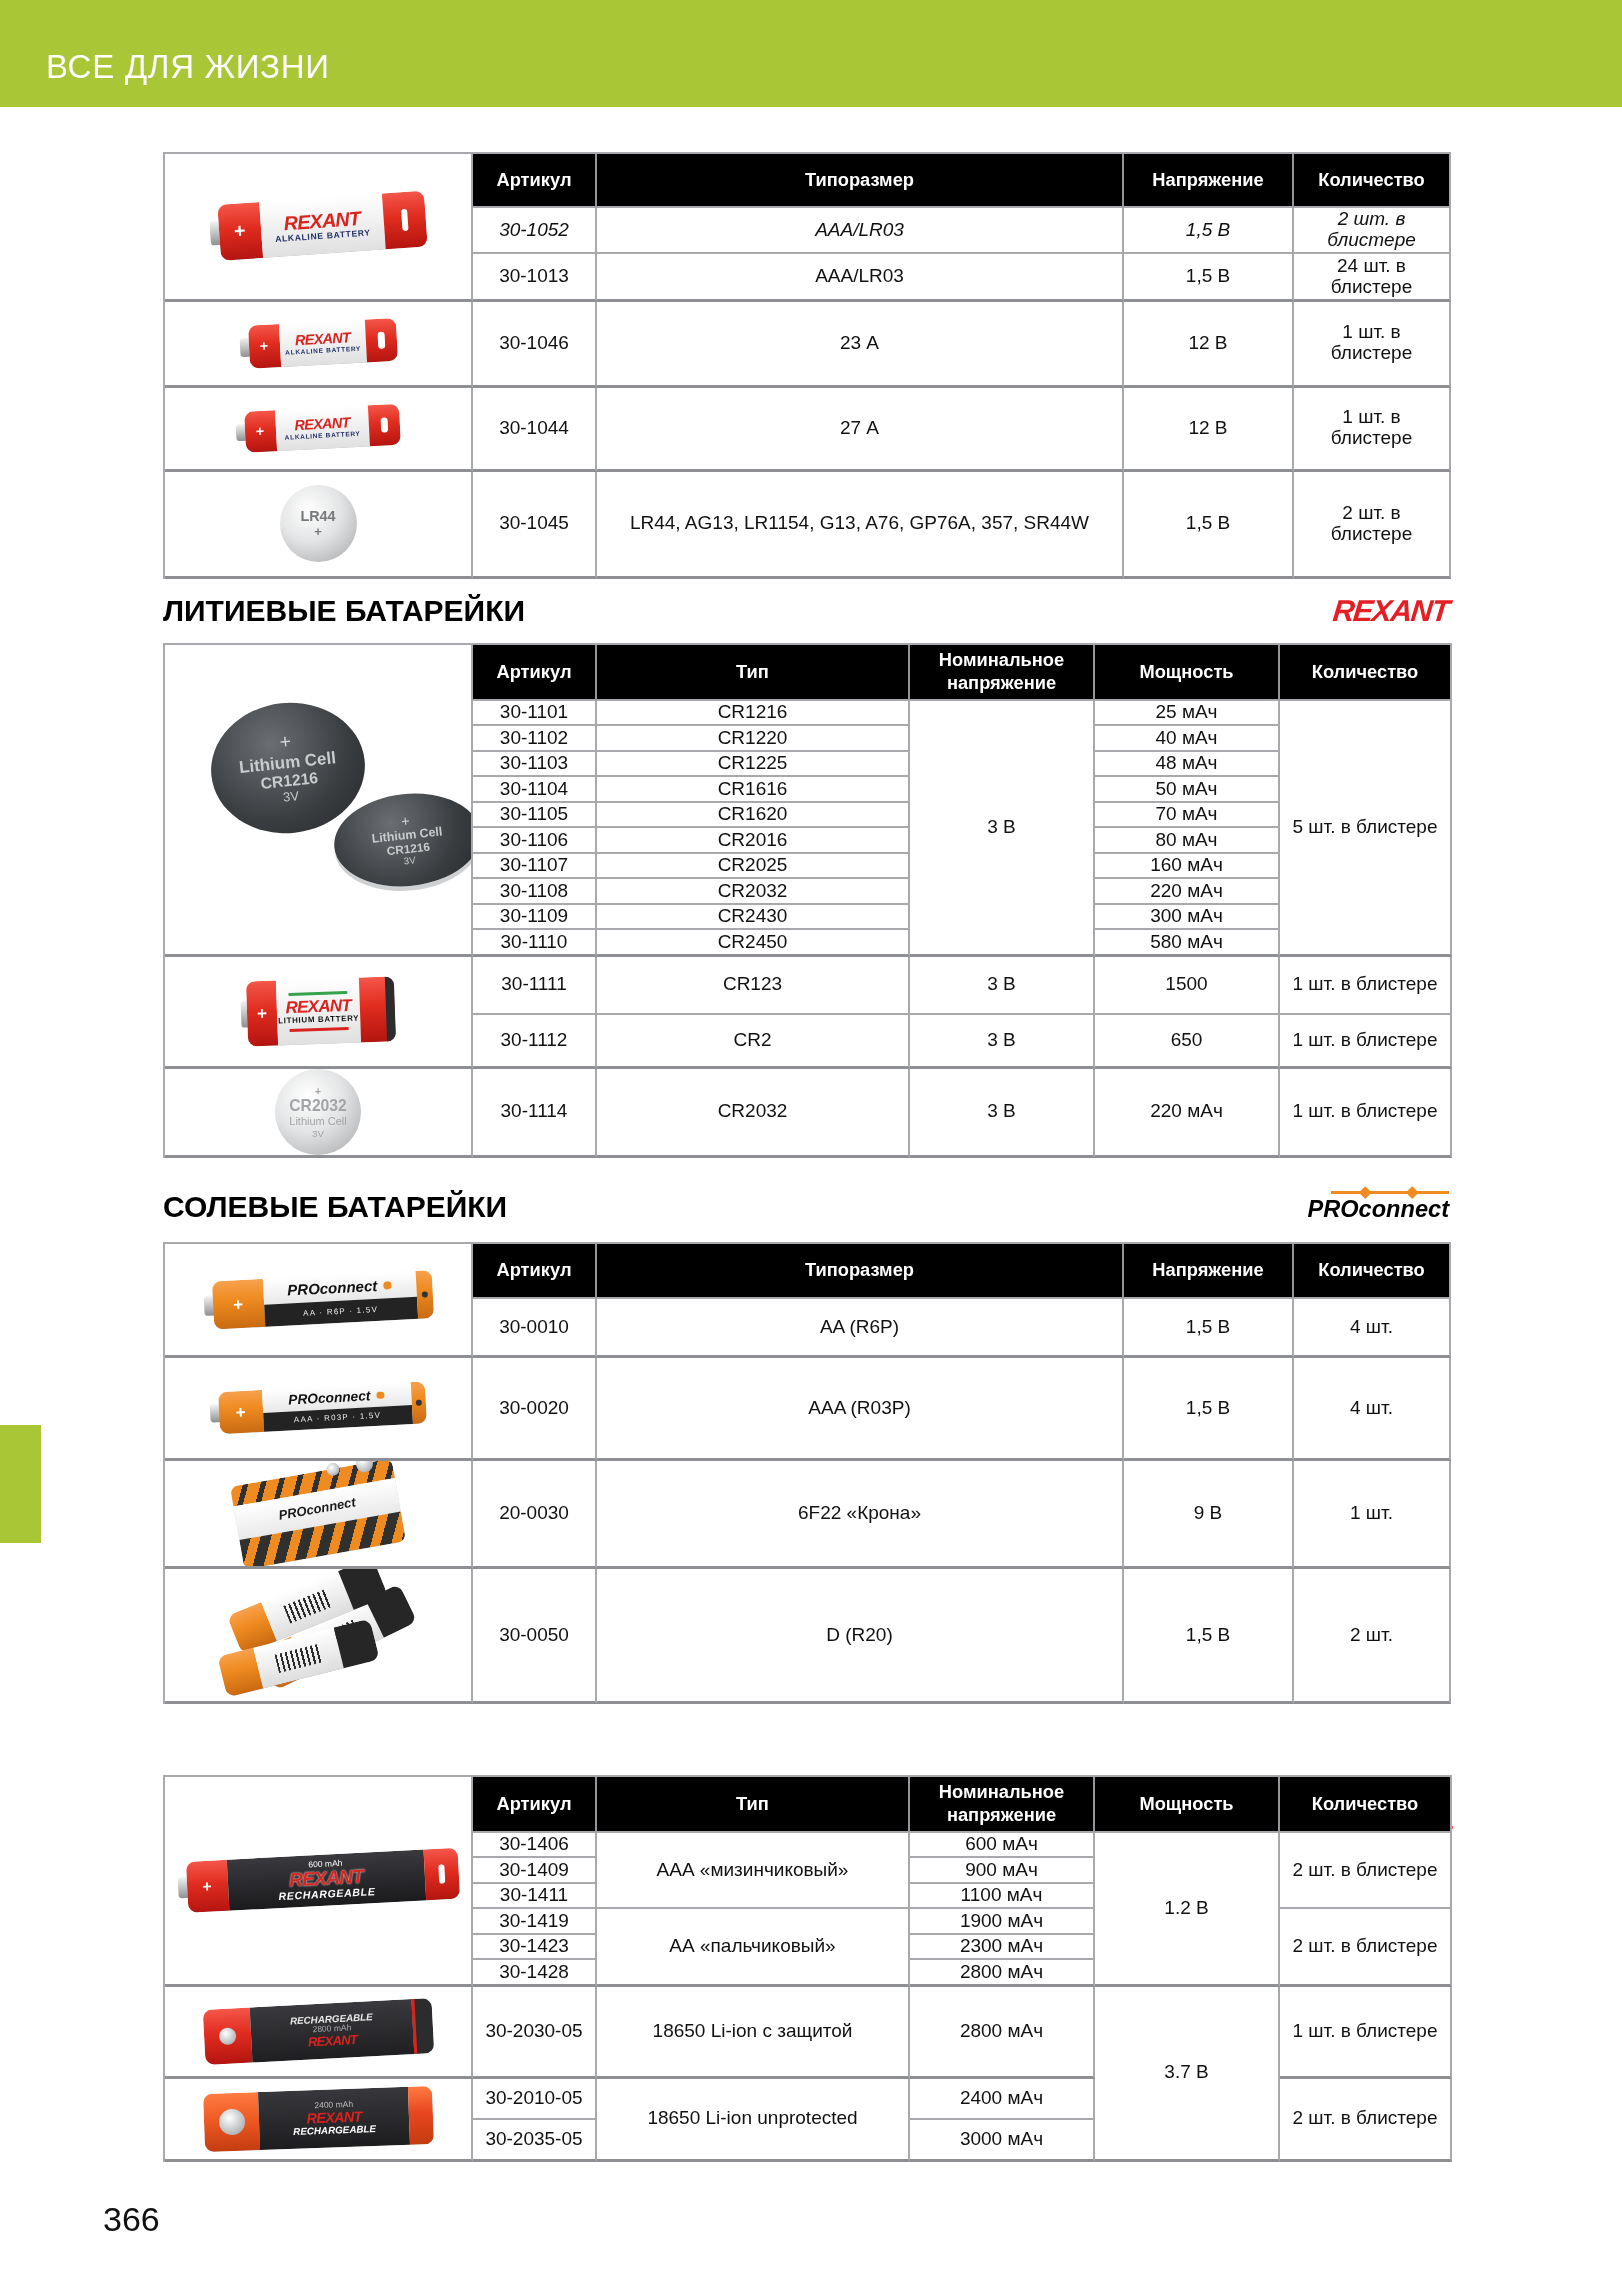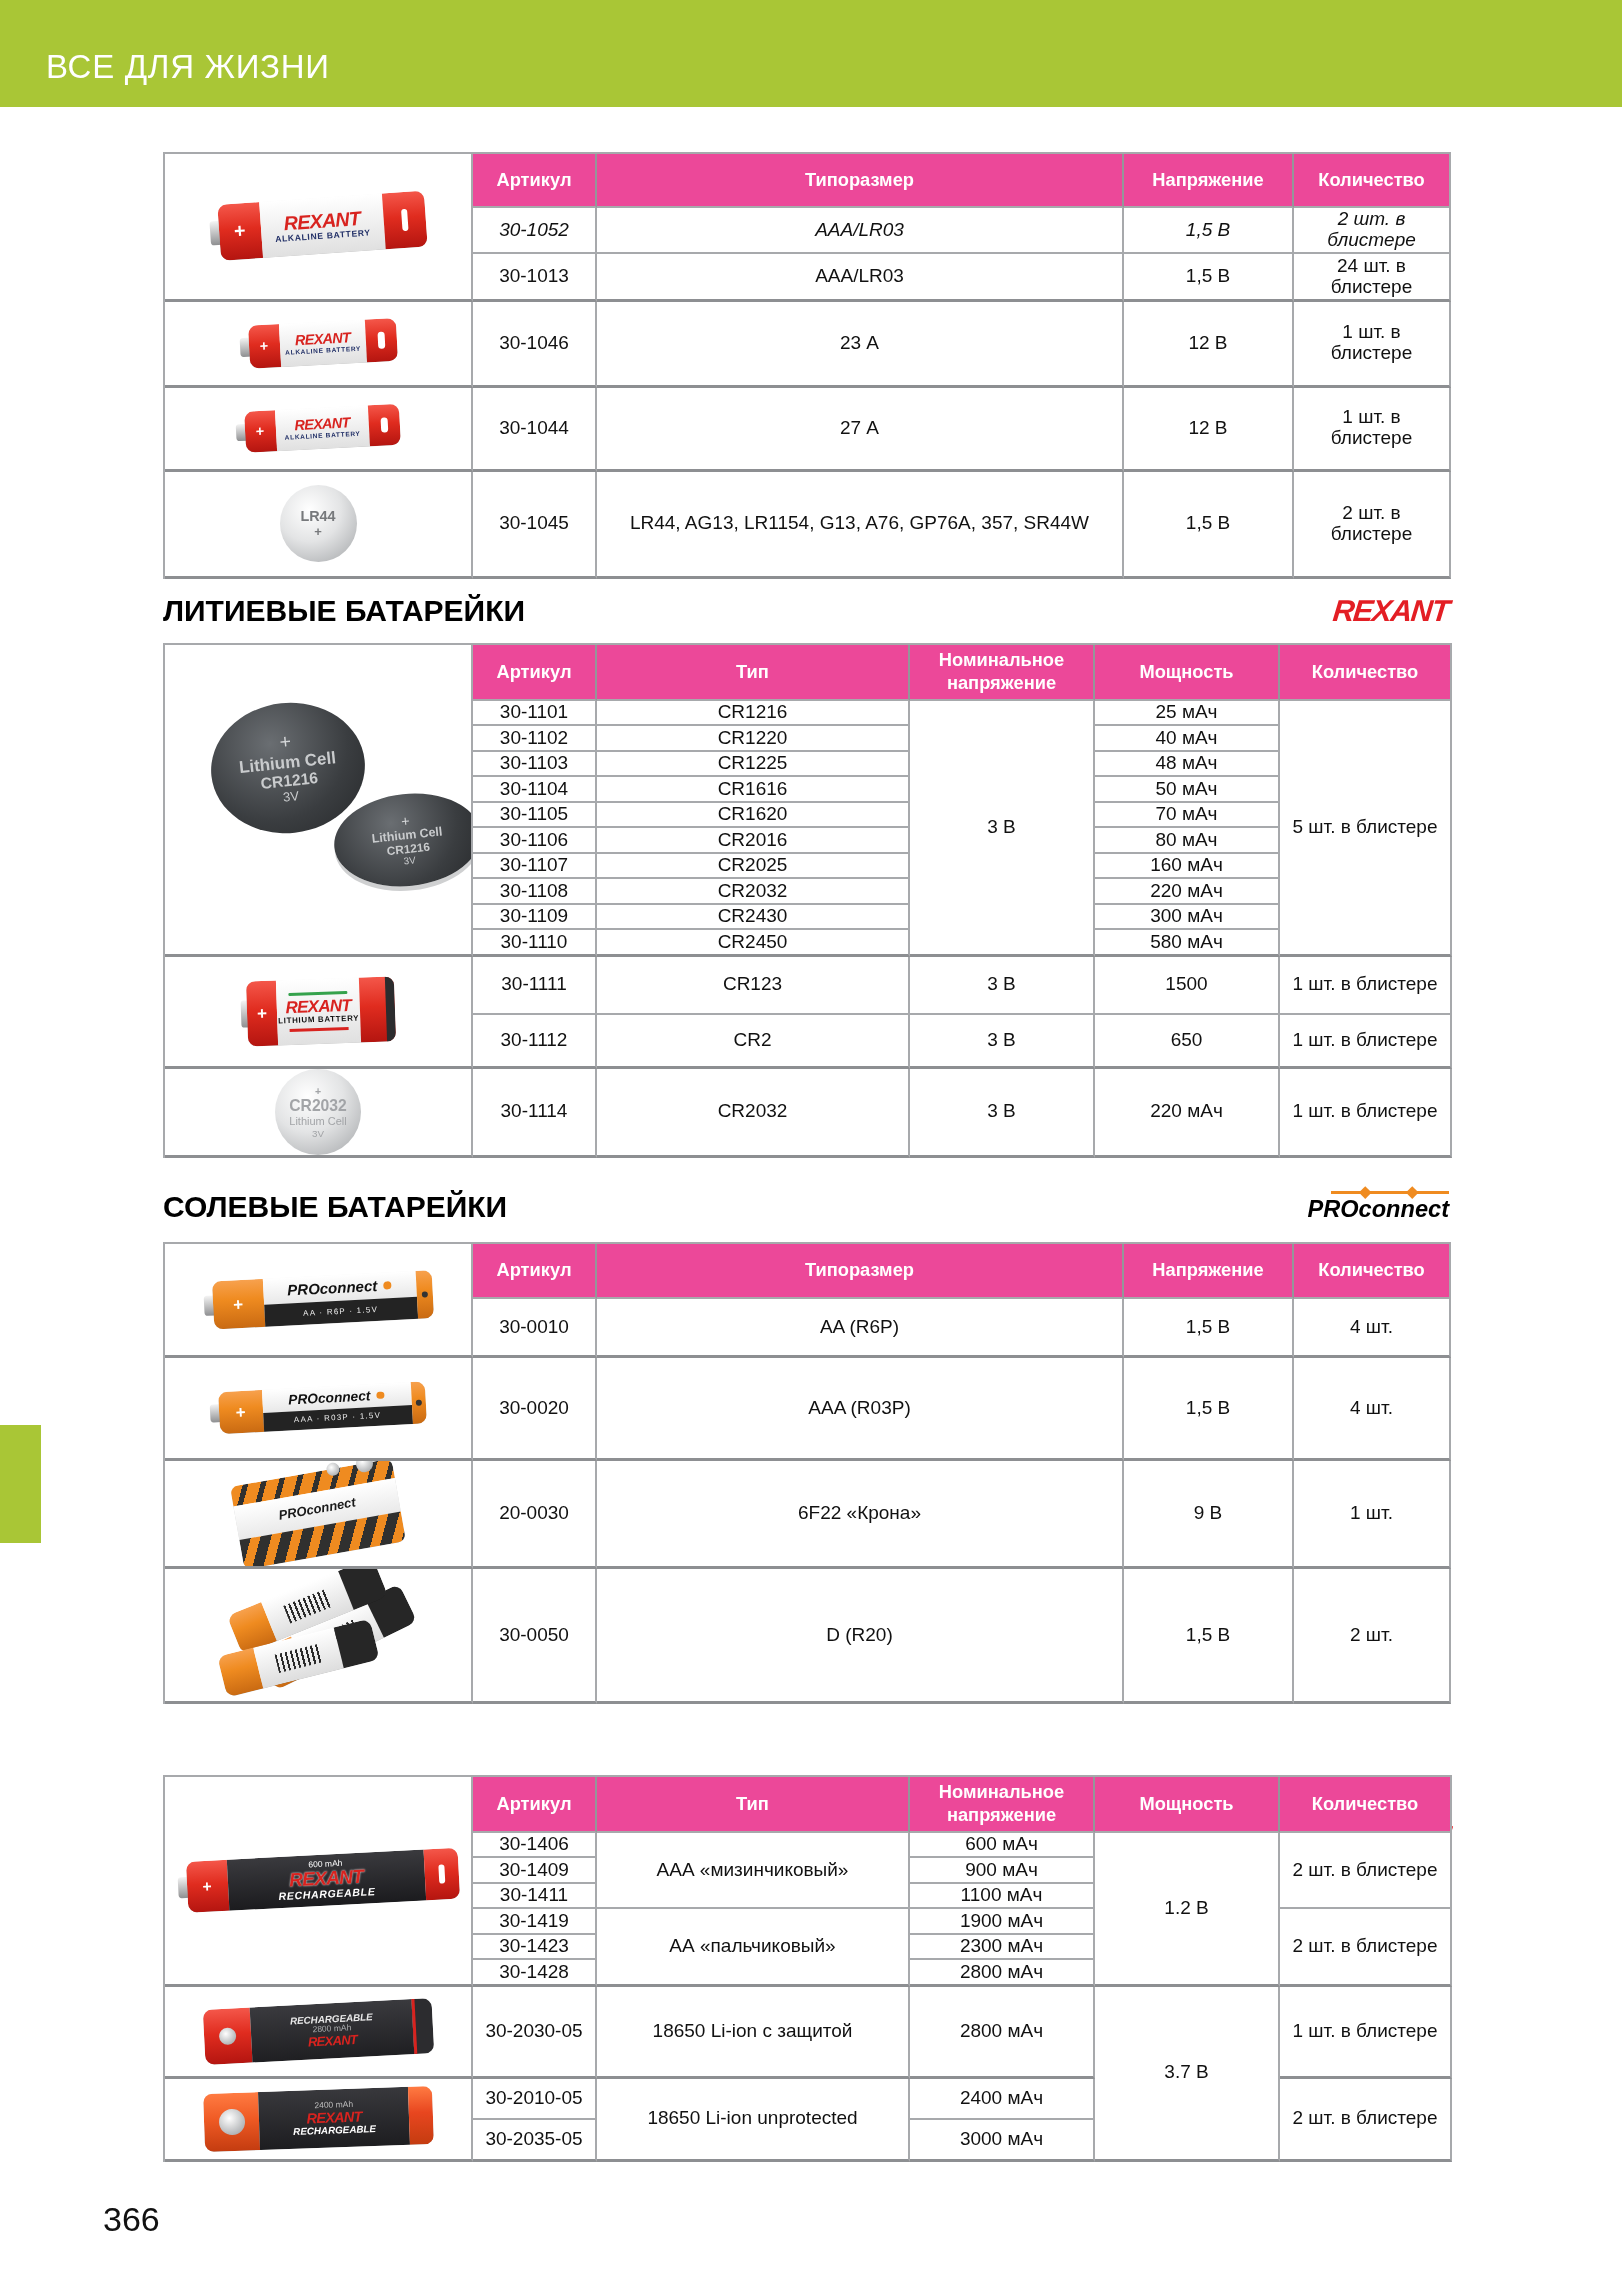--- a/index.html
+++ b/index.html
@@ -20,21 +20,21 @@
   .pc-logo i{font-style:italic;}
   .pc-line{position:absolute;top:1.3px;right:0;width:118px;height:3.3px;background:#ef8b20;}
   .dia{position:absolute;top:-2.6px;width:8.5px;height:8.5px;background:#ef8b20;transform:rotate(45deg);}
   .d1{left:30px;} .d2{left:77px;}
 
   
   .tbl{position:absolute;left:163px;}
   table.cat{border-collapse:separate;border-spacing:0;table-layout:fixed;
             border-top:2px solid #a7a9ac;border-left:2px solid #a7a9ac;}
   .cat td,.cat th{box-sizing:border-box;border-right:2px solid #a7a9ac;border-bottom:2px solid #a7a9ac;overflow:hidden;}
-  .cat th{background:#ec4899;border-right-color:#949699;color:#fff;font-size:18.3px;font-weight:700;
+  .cat th{background:#000000;border-right-color:#949699;color:#fff;font-size:18.3px;font-weight:700;
           text-align:center;vertical-align:middle;line-height:1.25;padding:2.6px 3.9px;}
   .cat th:last-child{border-right-color:#a7a9ac;}
   .cat td{background:#fff;font-size:19px;line-height:1.1;color:#111;text-align:center;vertical-align:middle;padding:1.3px 6.5px;}
   .cat tr.thick td,.cat td.tb{border-bottom-width:3.9px;border-bottom-color:#8d8f92;}
   .cat td.img-cell{padding:0;text-align:center;vertical-align:middle;}
 
   
   .gx{position:relative;display:inline-flex;align-items:center;vertical-align:middle;}
   .tip{width:10.5px;height:42%;background:linear-gradient(180deg,#f4f4f4,#8e8f91);border-radius:3.3px 0 0 3.3px;margin-right:-2px;}
   .bb{display:flex;height:100%;flex:1;border-radius:9.2px;overflow:hidden;

